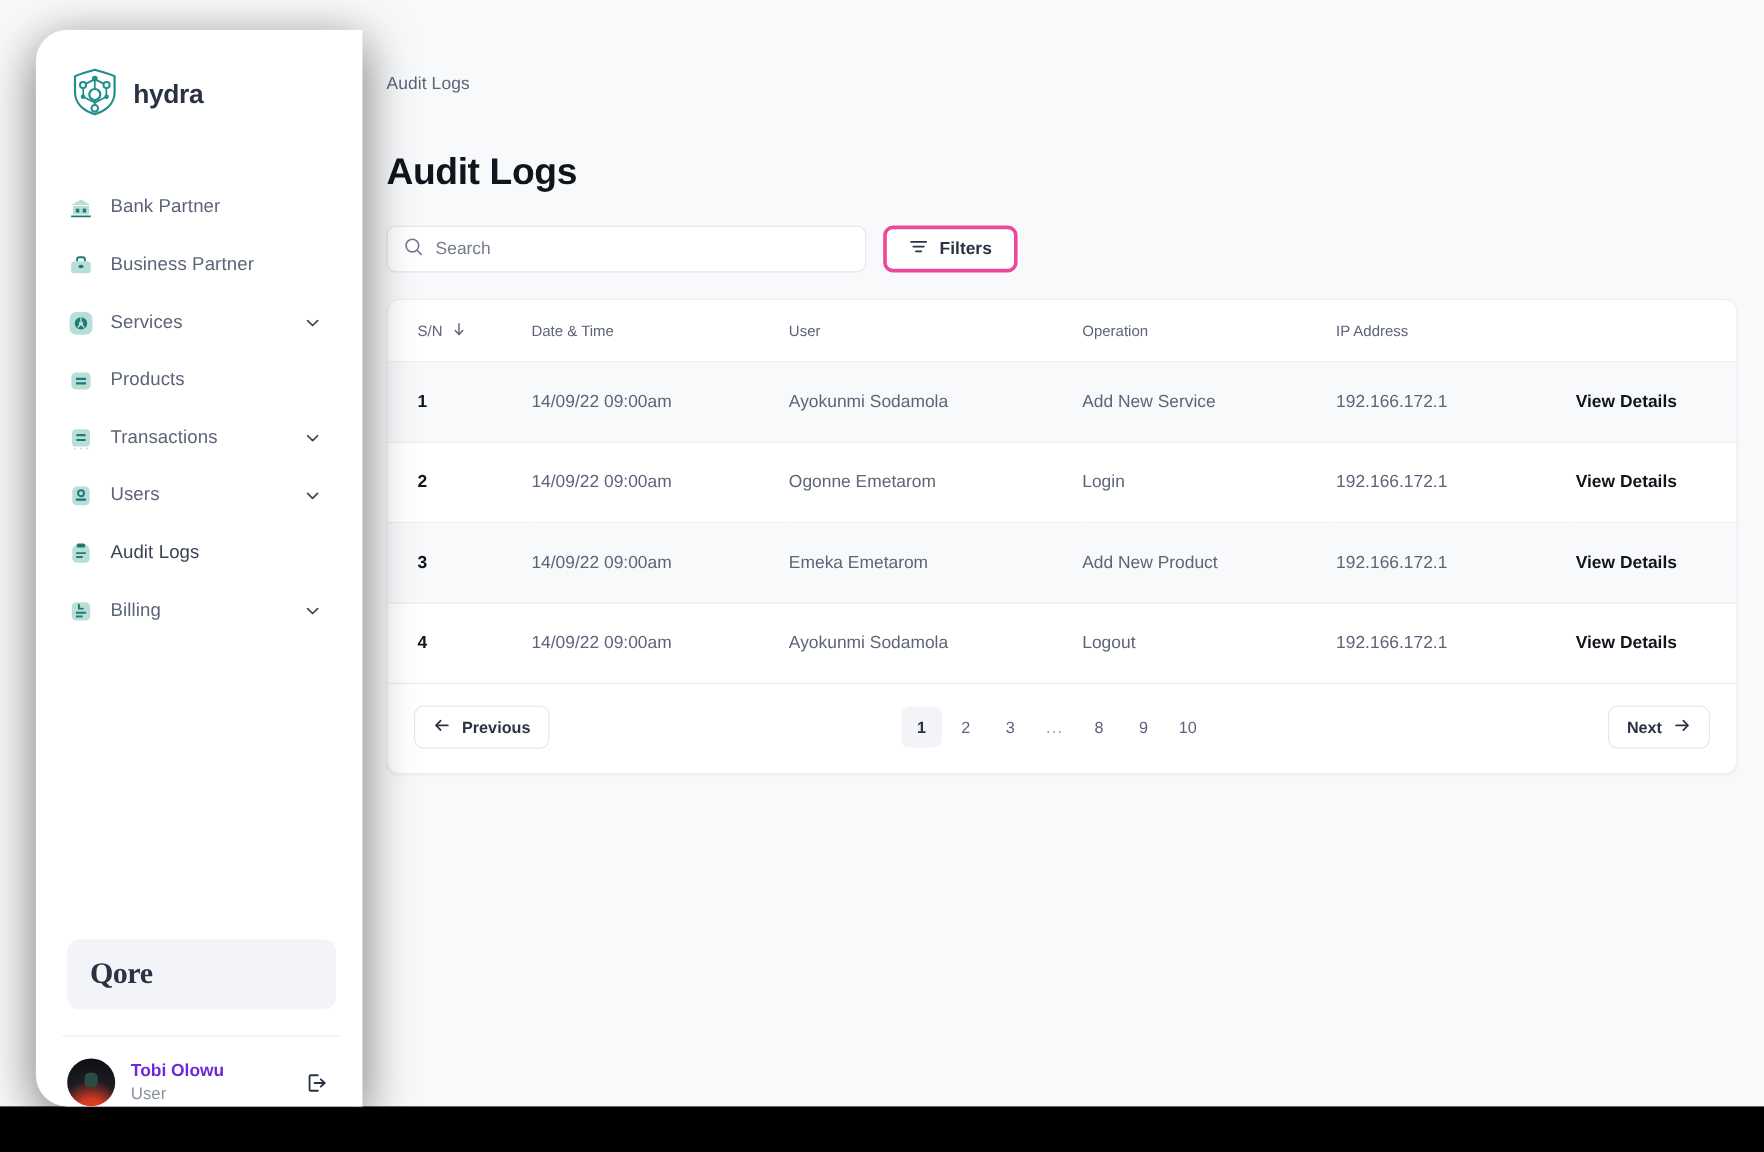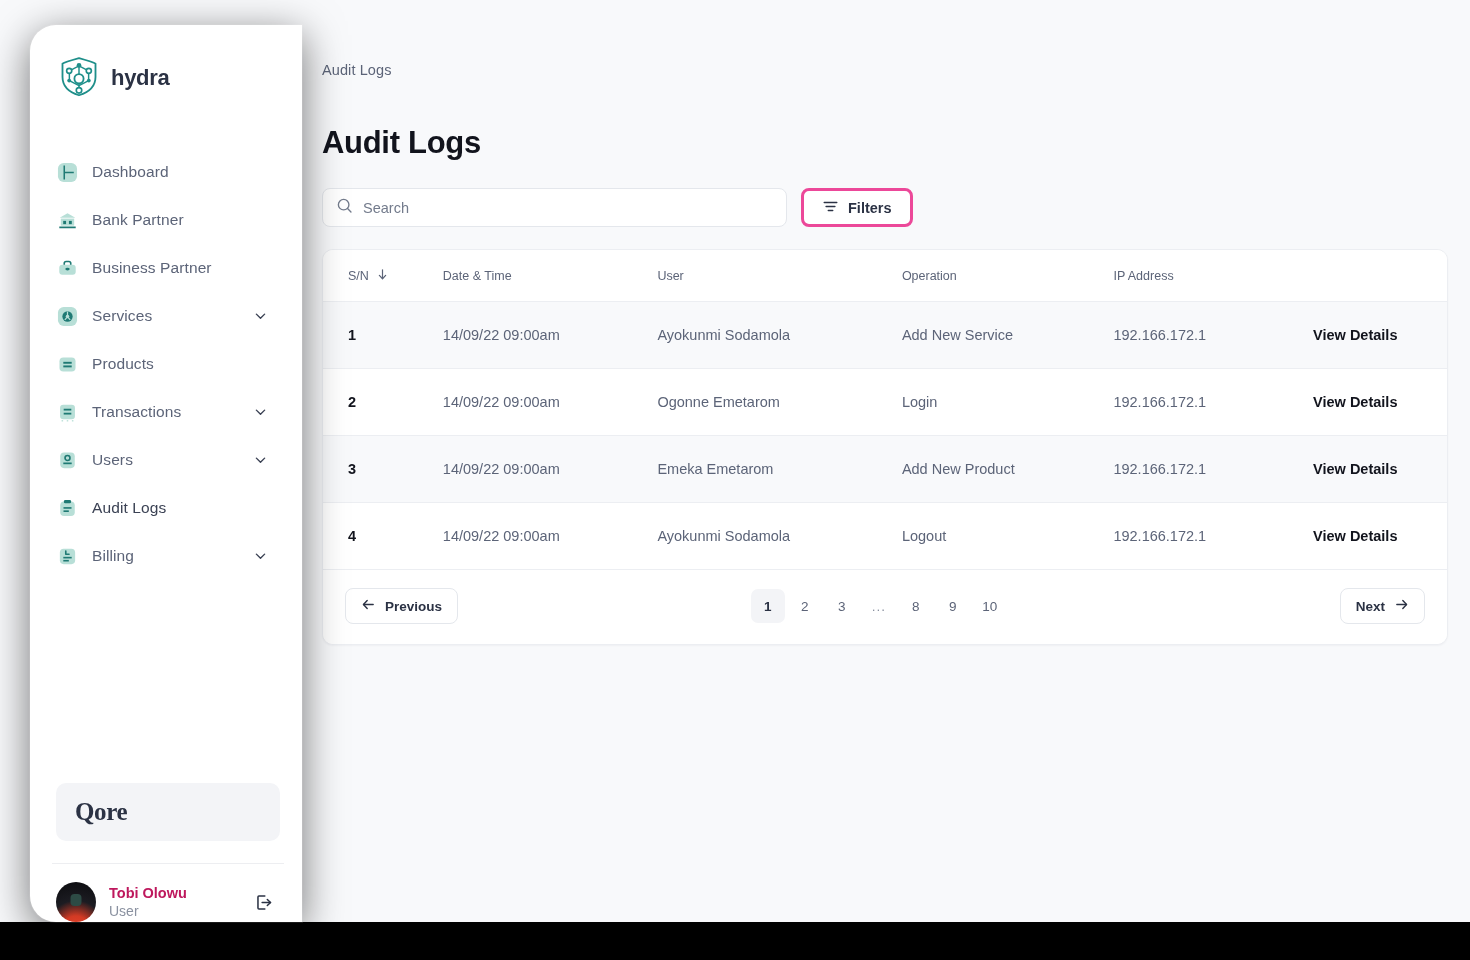--- a/index.html
+++ b/index.html
@@ -39,21 +39,21 @@
   }
 
   
   .search-row {
     margin-top: 27px;
     display: flex;
     align-items: center;
     gap: 14px;
   }
   .search-box {
-    width: 465px; height: 39px;
+    width: 400px; height: 39px;
     background: #ffffff;
     border: 1px solid #e4e7ec;
     border-radius: 8px;
     display: flex; align-items: center;
     padding: 16px 13px; gap: 10px;
   }
   .search-box input {
     border: none; outline: none; background: transparent;
     font-family: "Liberation Sans", sans-serif;
     font-size: 14.5px; color: #3b4254; width: 100%;
@@ -232,21 +232,21 @@
   }
   .avatar::after {
     content: ""; position: absolute;
     left: 50%; top: 30%;
     width: 11px; height: 12px;
     transform: translateX(-50%);
     background: #2d4b45;
     border-radius: 4px;
   }
   .user-meta { display: flex; flex-direction: column; gap: 2px; }
-  .user-name { font-size: 14.5px; font-weight: 700; color: #be185d; }
+  .user-name { font-size: 14.5px; font-weight: 700; color: #6d28d9; }
   .user-role { font-size: 14px; color: #8a91a0; }
   .logout-btn {
     margin-left: auto; margin-right: 6px;
     cursor: pointer; display: flex;
   }
 </style>
 </head>
 <body>
 
 <div id="root">
@@ -403,30 +403,20 @@
           <circle cx="13.3" cy="29" r="2.1" fill="#1f8f8a"></circle>
           <circle cx="34.7" cy="29" r="2.1" fill="#1f8f8a"></circle>
           <circle cx="24" cy="39.6" r="3" stroke="#1f8f8a" stroke-width="1.8" fill="#ffffff"></circle>
         </svg>
       </span>
       <span class="brand-name">hydra</span>
     </div>
 
     <div class="nav">
 
-      <div class="nav-item">
-        <span class="nav-ico">
-          <svg width="21" height="21" viewBox="0 0 22 22">
-            <rect x="1" y="1" width="20" height="20" rx="6" fill="#b8dfd7"></rect>
-            <line x1="7.6" y1="3.6" x2="7.6" y2="18.4" stroke="#1f7a74" stroke-width="1.6"></line>
-            <line x1="7.6" y1="11" x2="17.6" y2="11" stroke="#1f7a74" stroke-width="1.6"></line>
-          </svg>
-        </span>
-        <span class="nav-label">Dashboard</span>
-      </div>
 
       <div class="nav-item">
         <span class="nav-ico">
           <svg width="21" height="21" viewBox="0 0 22 22">
             <polygon points="11,3.4 19.2,8.2 2.8,8.2" fill="#b8dfd7"></polygon>
             <rect x="4" y="9" width="14" height="7.4" fill="#b8dfd7"></rect>
             <rect x="6.5" y="11.4" width="3" height="3.4" fill="#1f7a74"></rect>
             <rect x="12.5" y="11.4" width="3" height="3.4" fill="#1f7a74"></rect>
             <line x1="2.4" y1="18.2" x2="19.6" y2="18.2" stroke="#1f7a74" stroke-width="1.6"></line>
           </svg>

